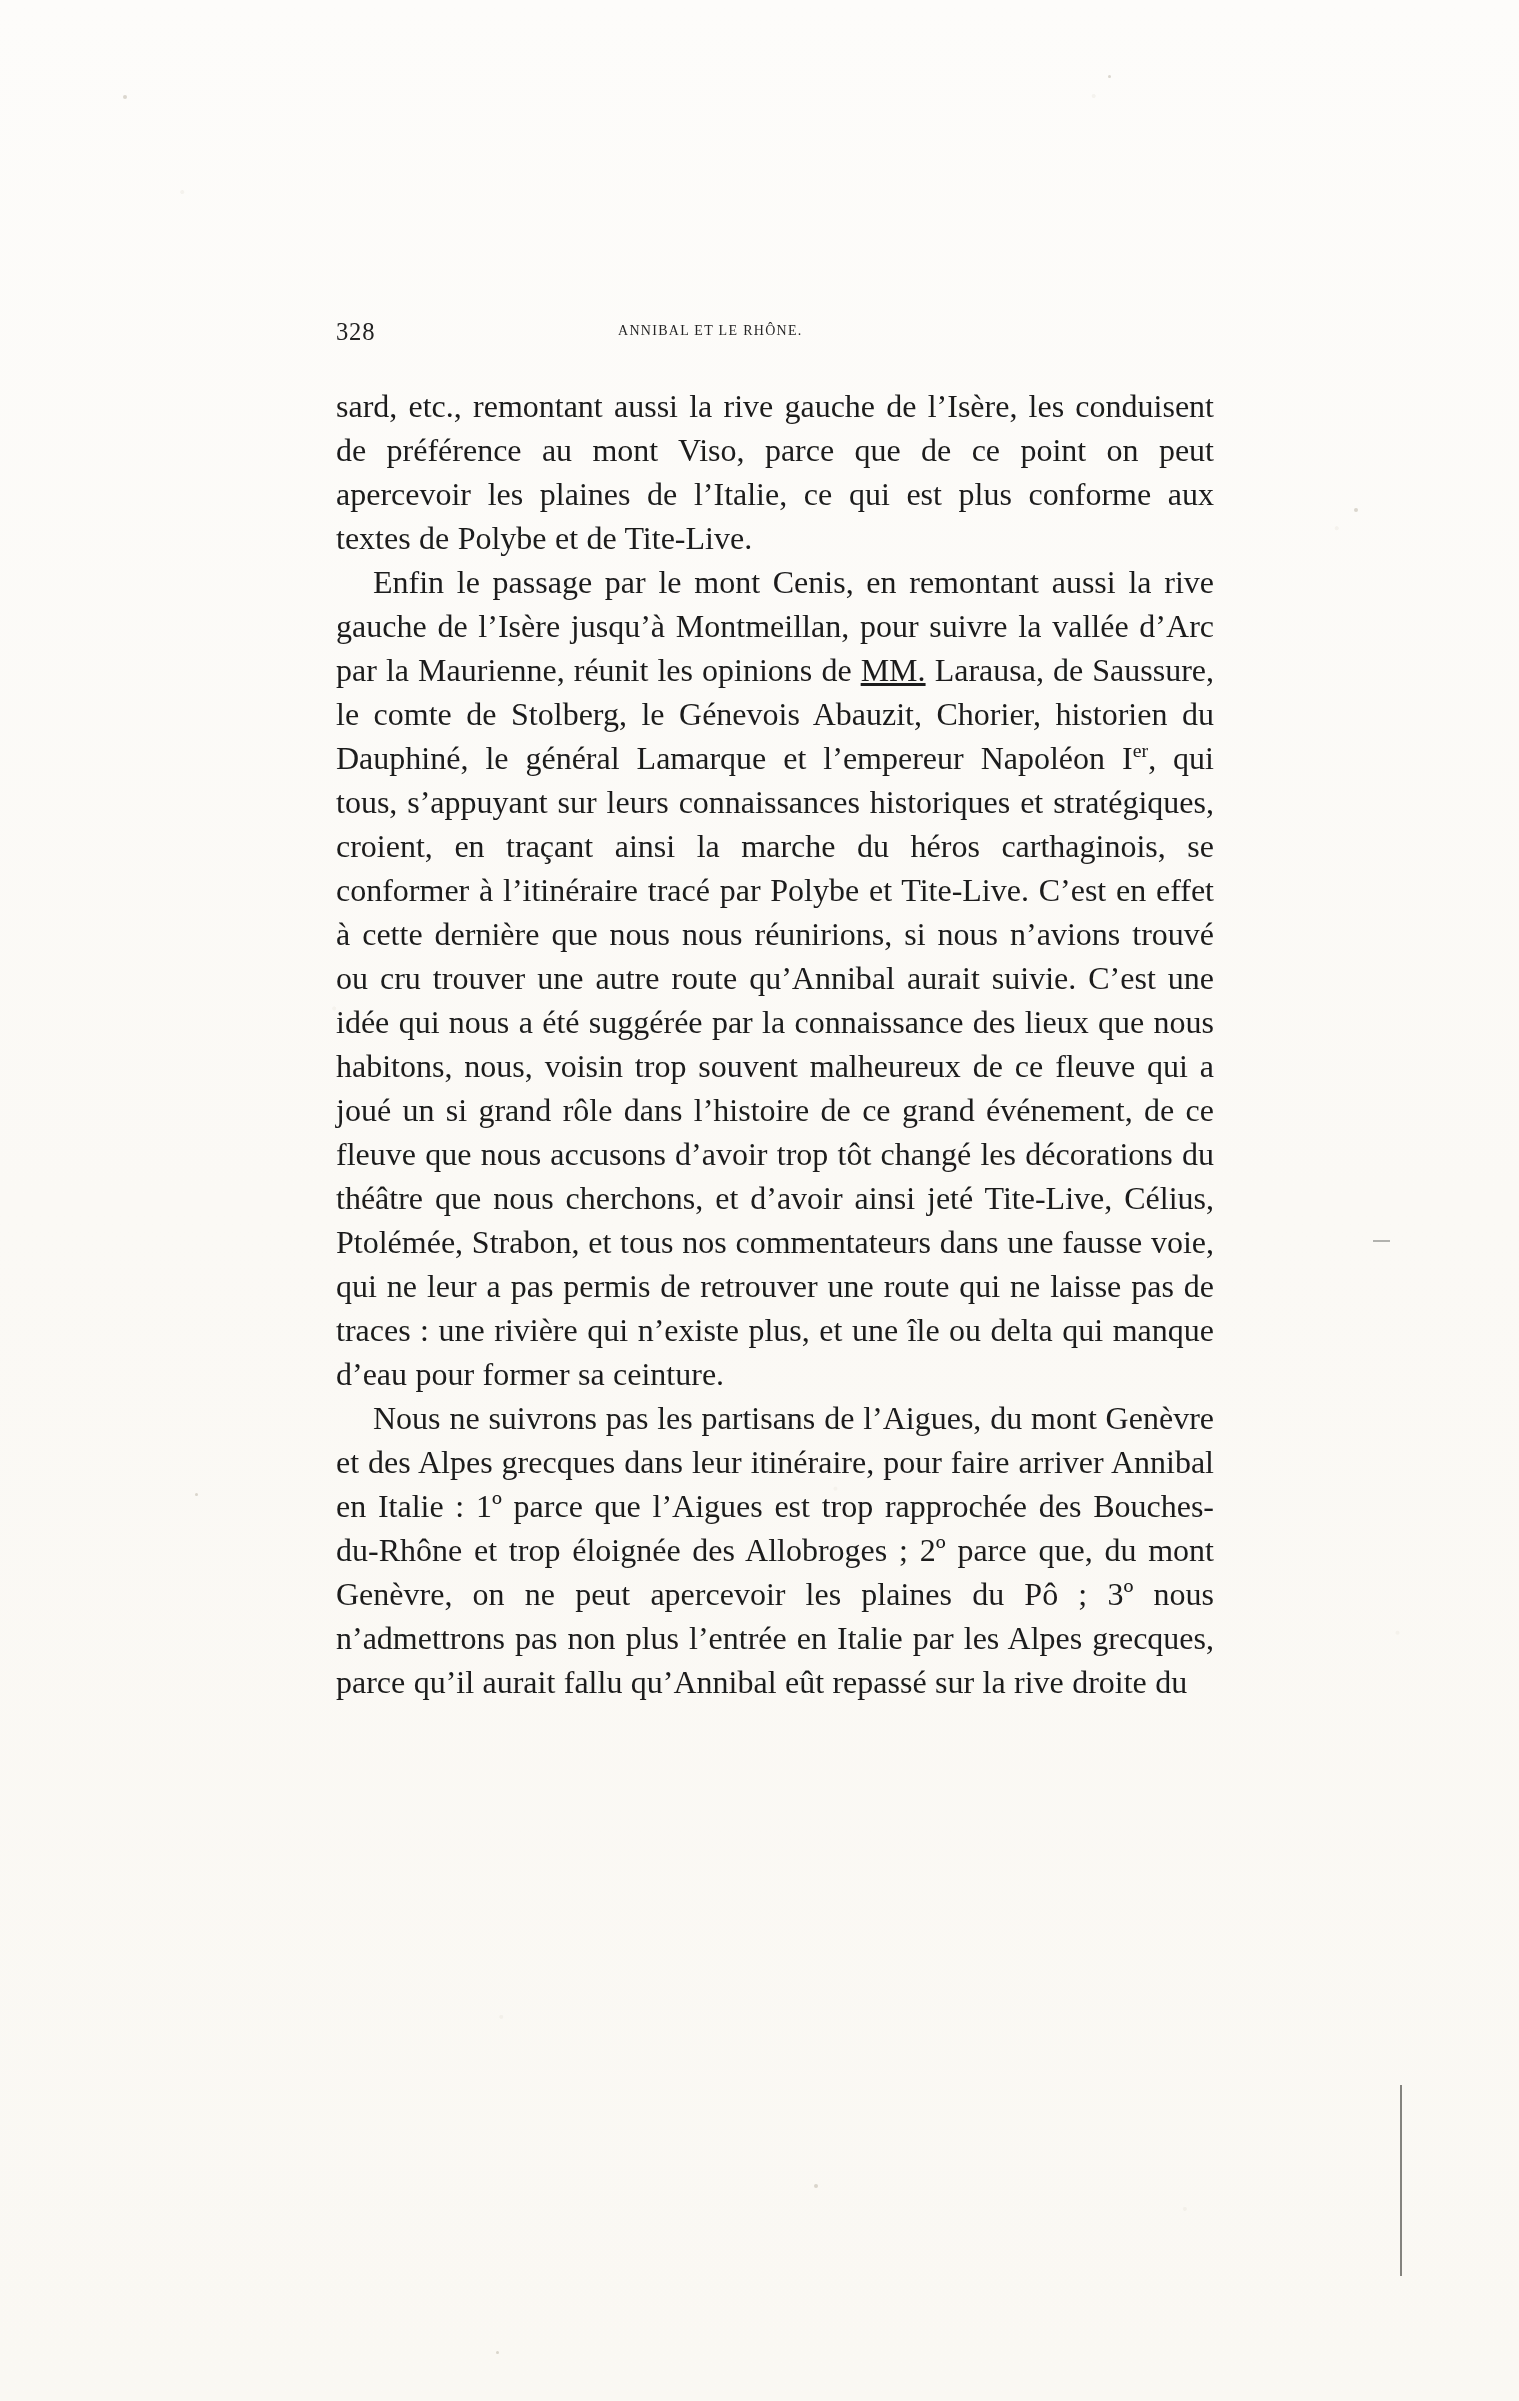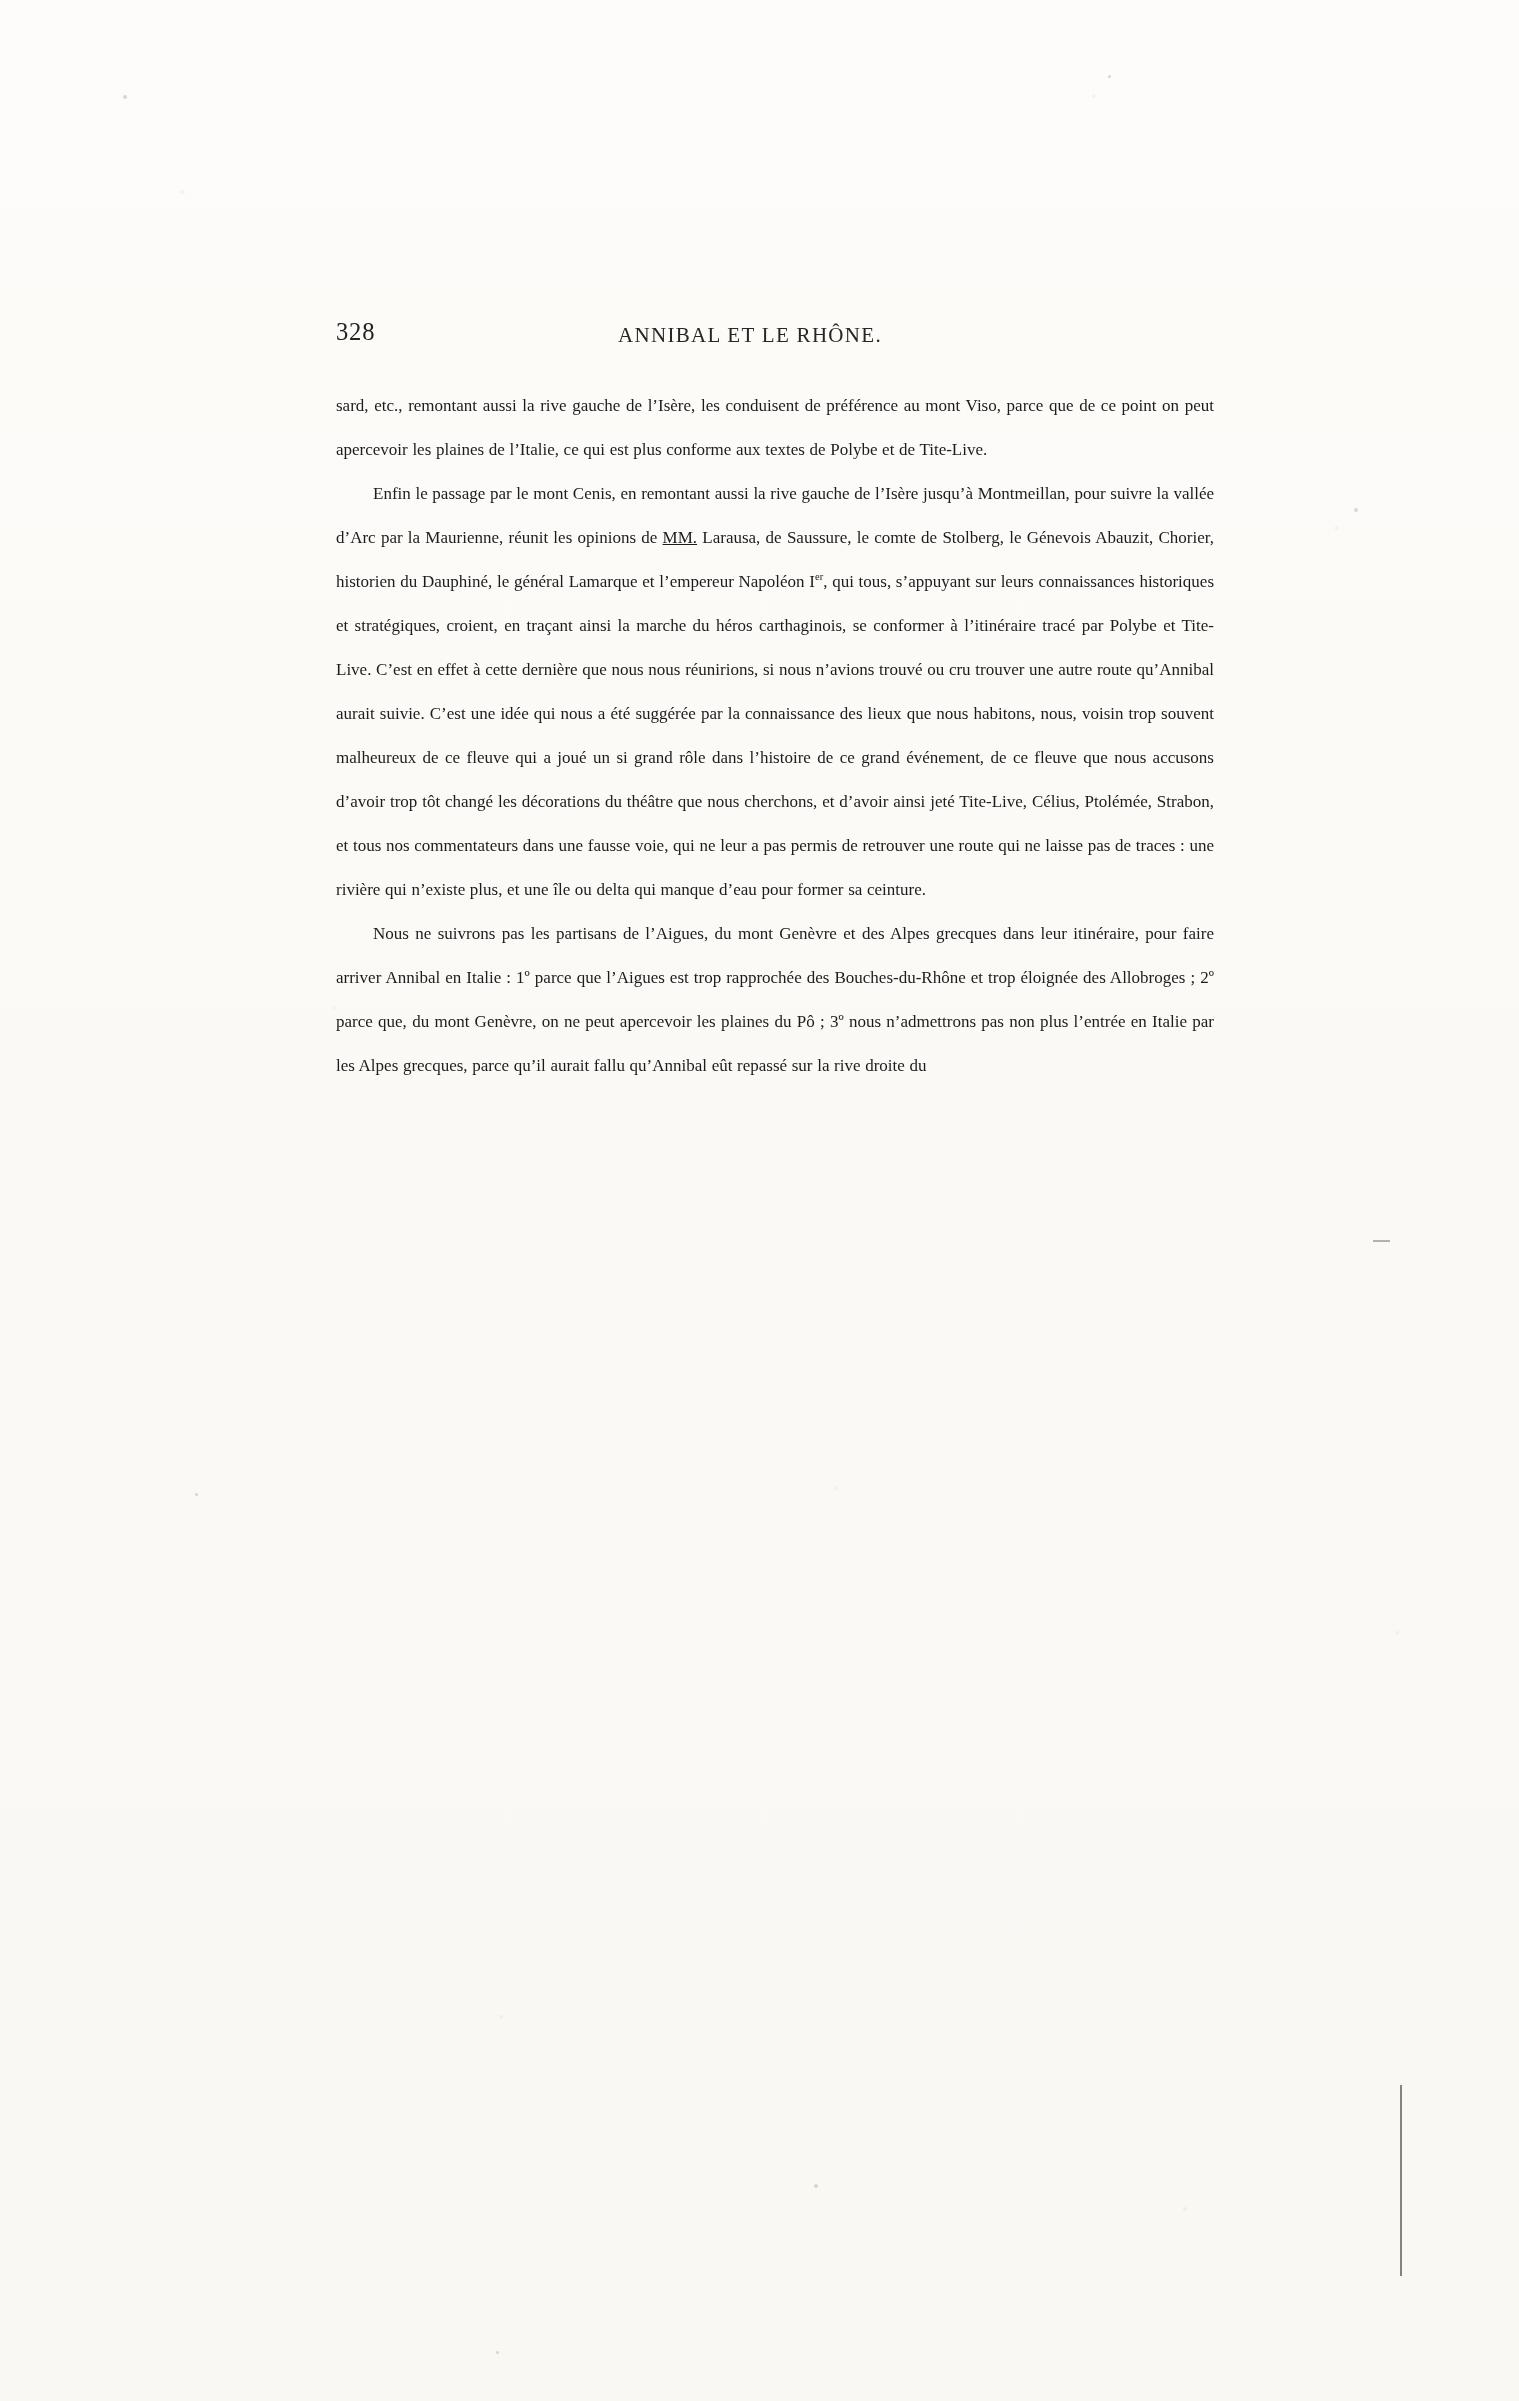--- a/index.html
+++ b/index.html
@@ -53,28 +53,28 @@
     left: 0;
     top: 0;
     font-size: 24.6px;
     letter-spacing: 0.8px;
     color: #232323;
   }
   .running-head {
     position: absolute;
     left: 282px;
     top: 4.8px;
-    font-size: 21px;
+    font-size: 14px;
     letter-spacing: 1.3px;
     font-variant: small-caps;
     text-transform: uppercase;
     color: #262626;
   }
   p.body {
-    font-size: 17px;
+    font-size: 32px;
     line-height: 44px;
     margin: 0;
     text-align: justify;
     text-justify: inter-word;
     color: #1c1c1c;
     word-spacing: 0.4px;
   }
   p.body.indent {
     text-indent: 37px;
   }

